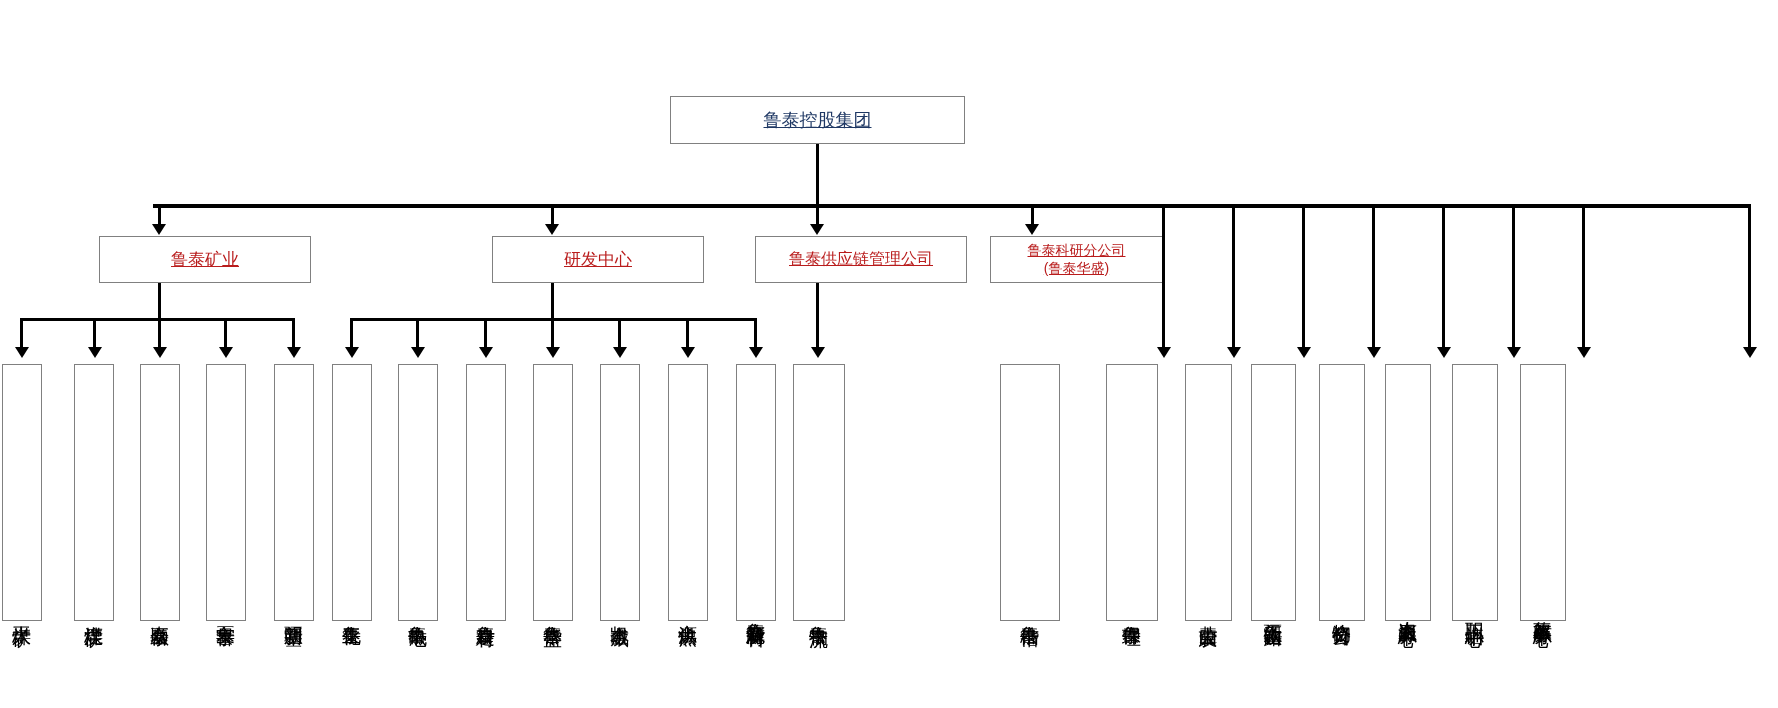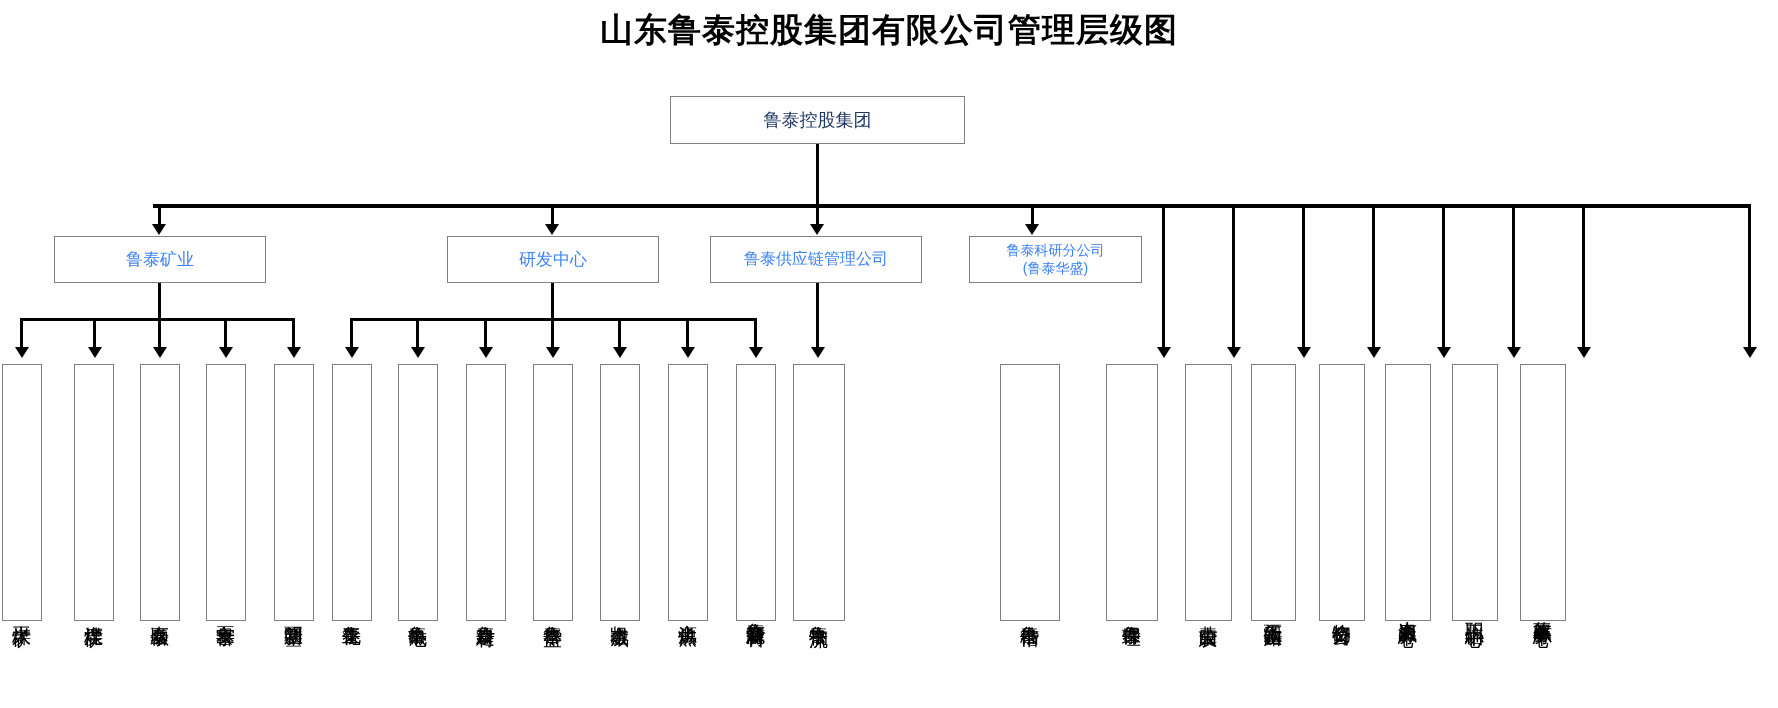--- a/index.html
+++ b/index.html
@@ -32,23 +32,23 @@
     display:flex;
     align-items:center;
     justify-content:center;
     color:#1F3864;
     font-size:17px;
     line-height:1.15;
     text-align:center;
     white-space:nowrap;
   }
   .node.root{color:#1F3864;font-size:18px;}
-  .node.lvl2{color:#3b82f6;font-size:17px;}
+  .node.lvl2{color:#b91c1c;font-size:17px;margin-left:45px;}
   .node.lvl2.two-line{font-size:14px;line-height:1.25;white-space:normal;}
-  .node .lbl{display:block;}
+  .node .lbl{display:block;text-decoration:underline;}
 
   
   .leaf{
     position:absolute;
     box-sizing:border-box;
     background:#ffffff;
     border:1px solid #808080;
     display:flex;
     align-items:flex-end;
     justify-content:center;
@@ -73,21 +73,20 @@
     border-left:7px solid transparent;
     border-right:7px solid transparent;
     border-top:11px solid #000000;
   }
 </style>
 </head>
 <body>
 
 <div id="stage">
 
-  <div id="chart-title">山东鲁泰控股集团有限公司管理层级图</div>
 
   <div class="node root" style="left:670px;top:96px;width:295px;height:48px;">
     <span class="lbl">鲁泰控股集团</span>
   </div>
 
   <div class="vline" style="left:816px;top:144px;width:3px;height:62px;"></div>
 
   <div class="hline" style="left:153px;top:204px;width:1598px;height:4px;"></div>
 
   <div class="vline" style="left:158px;top:206px;height:22px;"></div>
@@ -121,21 +120,21 @@
   </div>
 
   <div class="node lvl2" style="left:447px;top:236px;width:212px;height:47px;">
     <span class="lbl">研发中心</span>
   </div>
 
   <div class="node lvl2" style="left:710px;top:236px;width:212px;height:47px;font-size:16px;">
     <span class="lbl">鲁泰供应链管理公司</span>
   </div>
 
-  <div class="node lvl2 two-line" style="left:969px;top:236px;width:173px;height:47px;flex-direction:column;">
+  <div class="node lvl2 two-line" style="left:945px;top:236px;width:173px;height:47px;flex-direction:column;">
     <span class="lbl">鲁泰科研分公司</span>
     <span class="lbl">(鲁泰华盛)</span>
   </div>
 
   <div class="vline" style="left:158px;top:283px;width:3px;height:37px;"></div>
   <div class="hline" style="left:20px;top:318px;width:275px;height:3px;"></div>
 
   <div class="vline" style="left:20px;top:318px;width:3px;height:33px;"></div>
   <div class="arrow" style="left:15px;top:347px;"></div>
 

